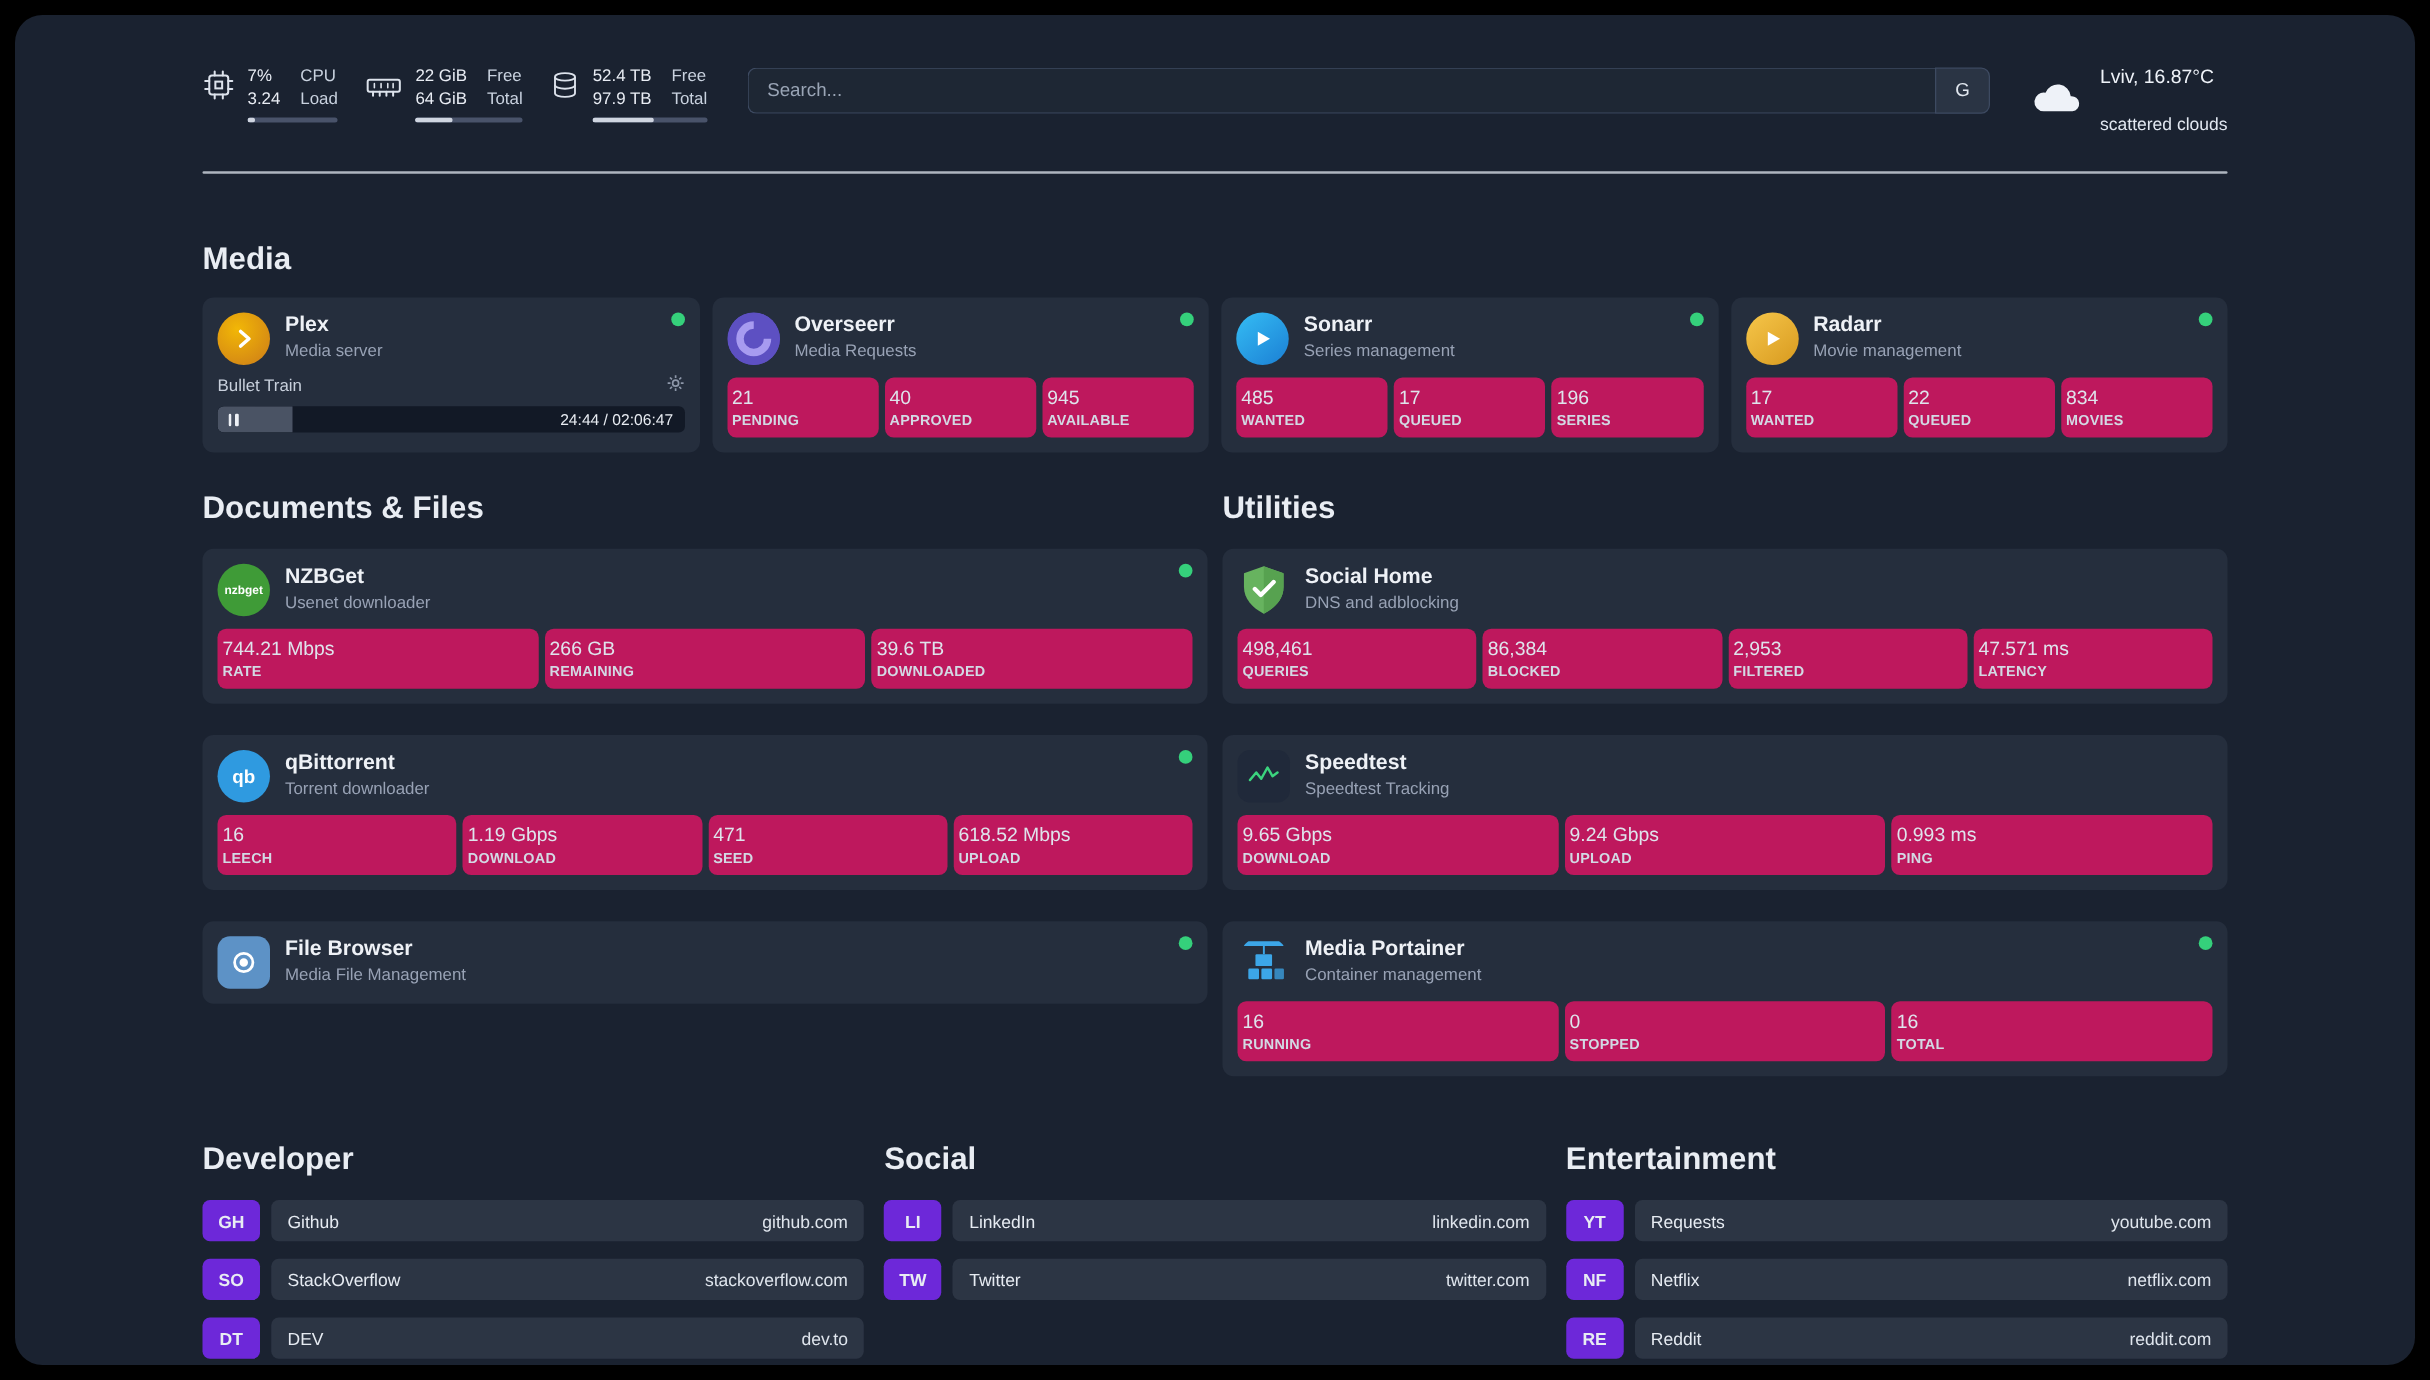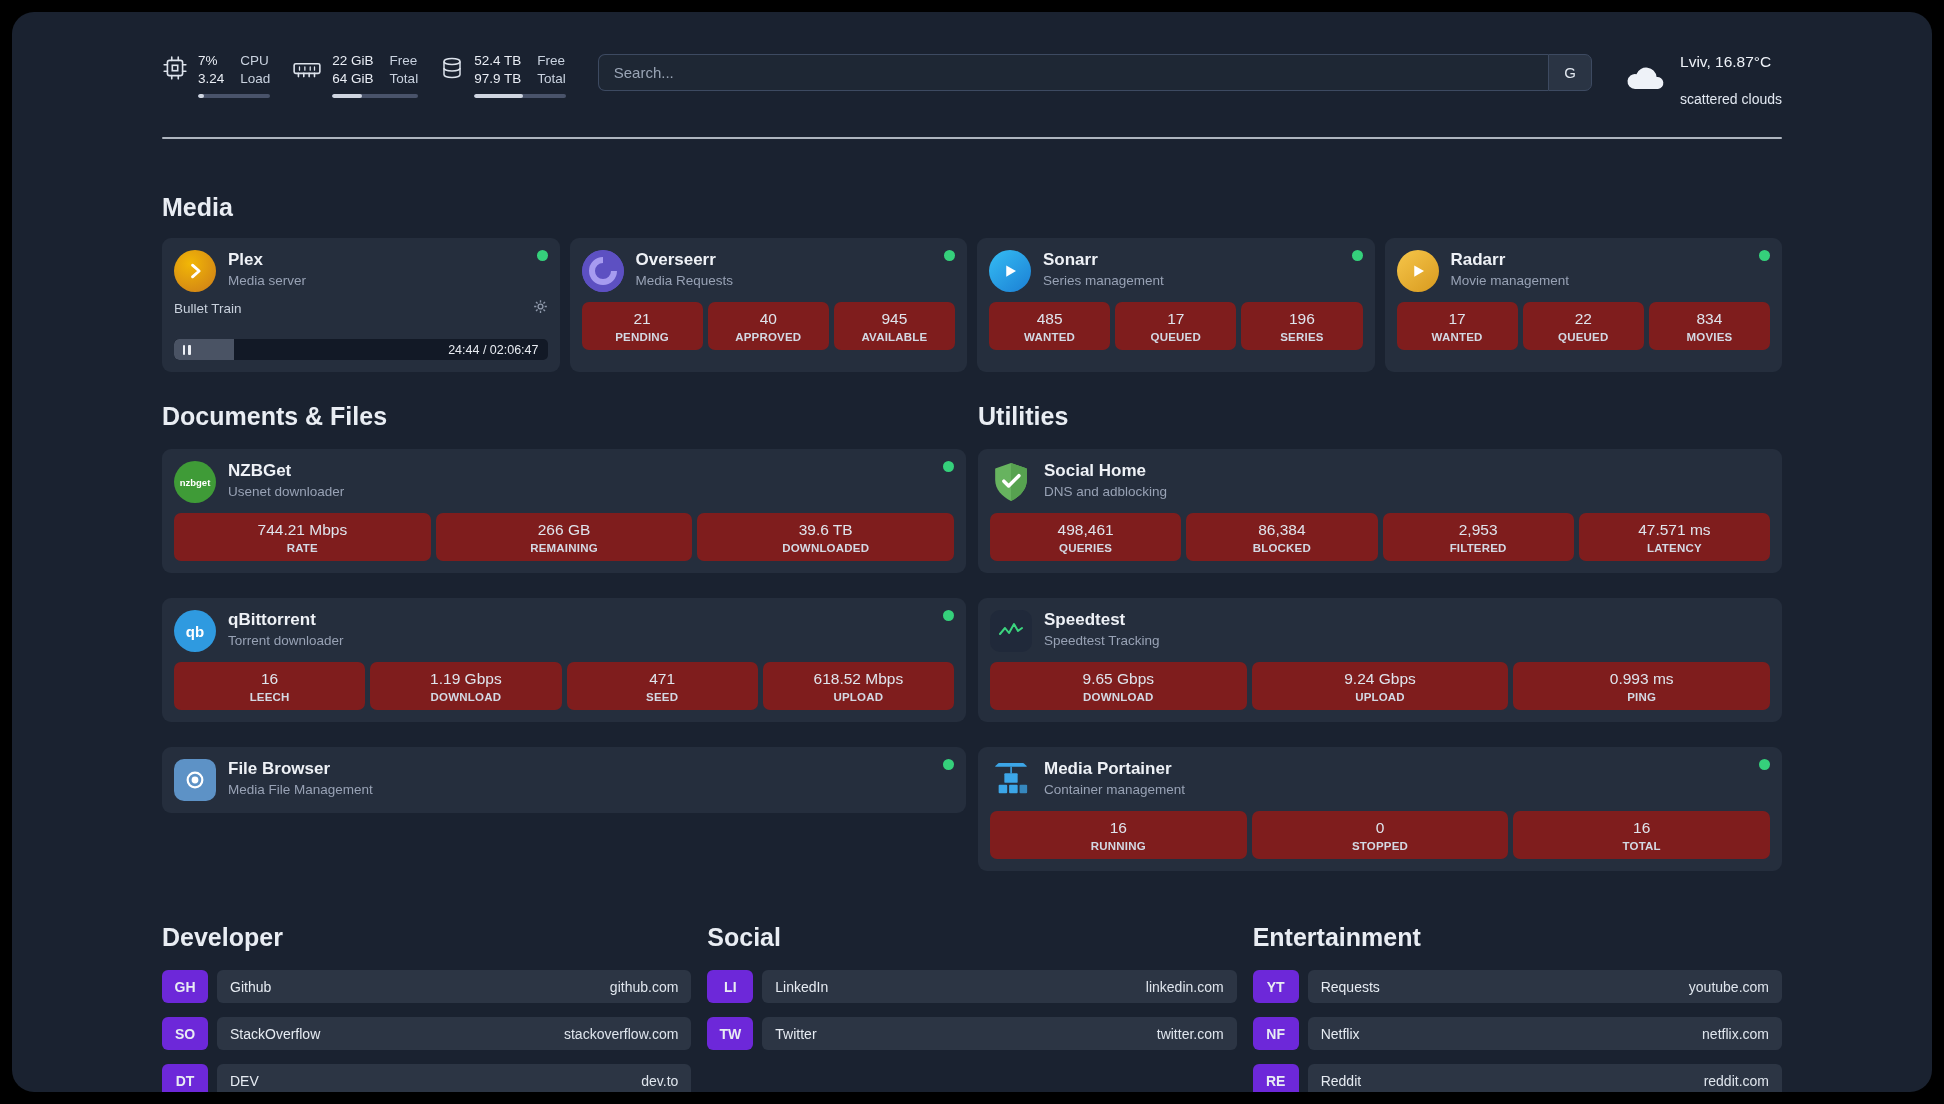--- a/index.html
+++ b/index.html
@@ -63,27 +63,27 @@
     display: flex; align-items: center; justify-content: center; overflow: hidden;
   }
   .icon-square { border-radius: 10px; }
   .icon-plain { background: transparent !important; }
   .head-text { min-width: 0; }
   .card-title { font-size: 17px; font-weight: 600; color: #eef1f6; white-space: nowrap; }
   .card-sub { font-size: 13.5px; color: #98a2b5; margin-top: 3px; white-space: nowrap; }
   .dot { width: 11px; height: 11px; border-radius: 50%; background: #35d07b; margin-left: auto; flex: none; }
 
   .stats-row { display: flex; gap: 5px; margin-top: 10px; }
-  .tile { flex: 1; background: #7f1d1d; border-radius: 7px; text-align: center; padding: 8px 4px 7px; min-width: 0; }
+  .tile { flex: 1; background: #be185d; border-radius: 7px; text-align: left; padding: 8px 4px 7px; min-width: 0; }
   .tile-value { font-size: 15.5px; color: #dfe4ec; white-space: nowrap; }
   .tile-label { font-size: 11.5px; font-weight: 700; color: #d3d9e4; margin-top: 3px; letter-spacing: .2px; white-space: nowrap; }
 
   
   .player-track { display: flex; align-items: center; justify-content: space-between; margin-top: 7px; font-size: 13.5px; color: #c8d0dc; }
-  .player-bar { margin-top: 22px; height: 21px; background: #121926; border-radius: 5px; position: relative; overflow: hidden; }
+  .player-bar { margin-top: 8px; height: 21px; background: #121926; border-radius: 5px; position: relative; overflow: hidden; }
   .player-fill { position: absolute; left: 0; top: 0; bottom: 0; background: #4a5364; border-radius: 5px 0 0 5px; display: flex; align-items: center; padding-left: 7px; }
   .pause { display: inline-flex; cursor: pointer; }
   .pause i { width: 2.5px; height: 10px; background: #eef1f6; display: inline-block; margin: 0 1.5px; border-radius: 1px; }
   .player-time { position: absolute; right: 9px; top: 50%; transform: translateY(-50%); font-size: 12.5px; color: #e8ecf2; }
 
   
   .mid { display: grid; grid-template-columns: 1fr 1fr; gap: 12px; margin-top: 30px; }
   .mid-col { display: flex; flex-direction: column; }
   .mid-col .section-title { margin-bottom: 18px; }
   .mid-col .card { margin-bottom: 25px; }

